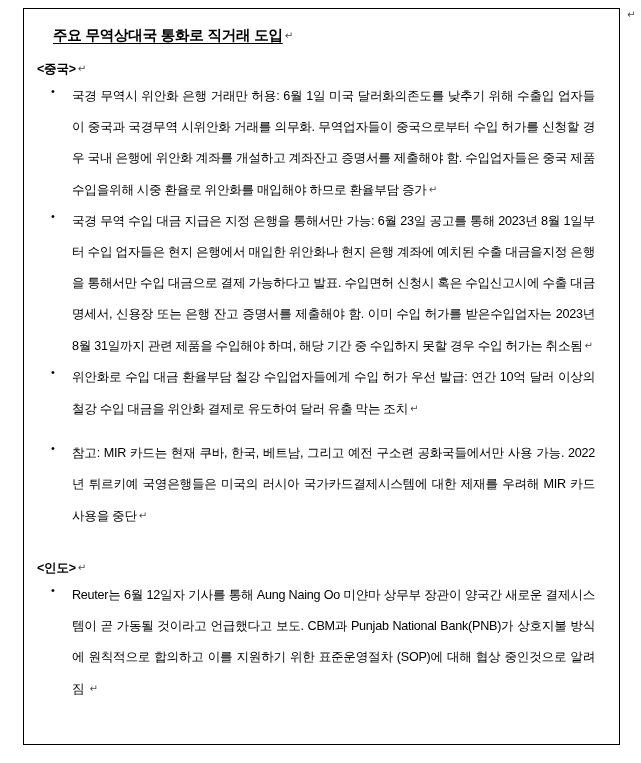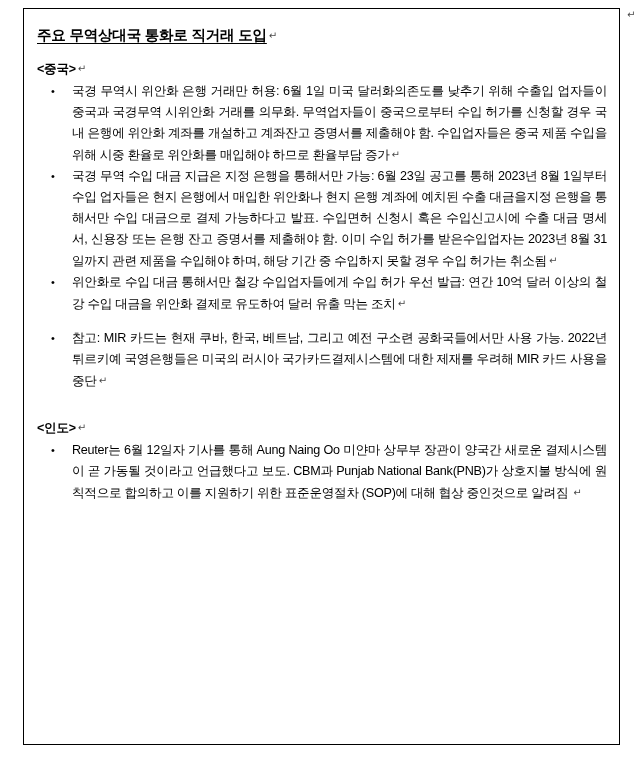--- a/index.html
+++ b/index.html
@@ -47,21 +47,21 @@
     height: 737px;
     border: 1px solid #000000;
     box-sizing: border-box;
     padding: 16px 12px 0 13px;
   }
 
   .doc-title {
     font-size: 14.5px;
     font-weight: bold;
     line-height: 20px;
-    margin: 0 0 6px 0;
+    margin: 0 0 6px 16px;
     letter-spacing: -0.2px;
   }
   .doc-title .title-text {
     text-decoration: underline;
     text-underline-offset: 3px;
   }
 
   .section {
     margin: 0;
   }
@@ -78,23 +78,23 @@
   }
 
   ul.bullets {
     list-style: none;
     margin: 0;
     padding: 0;
   }
   ul.bullets > li {
     position: relative;
     padding-left: 35px;
-    margin: 0 0 0 0;
+    margin: 0 12px 0 0;
     font-size: 12.6px;
-    line-height: 21px;
+    line-height: 31px;
     text-align: justify;
     text-justify: inter-character;
     letter-spacing: -0.25px;
     word-spacing: -0.2px;
   }
   ul.bullets > li::before {
     content: "\2022";
     position: absolute;
     left: 14px;
     top: 0;
@@ -116,21 +116,21 @@
     <span class="title-text">주요 무역상대국 통화로 직거래 도입</span><span class="pilcrow">↵</span>
   </h1>
 
   <div class="section">
     <div class="section-heading">
       <span>&lt;중국&gt;</span><span class="pilcrow">↵</span>
     </div>
     <ul class="bullets">
       <li><span>국경 무역시 위안화 은행 거래만 허용: 6월 1일 미국 달러화의존도를 낮추기 위해 수출입 업자들이 중국과 국경무역 시위안화 거래를 의무화. 무역업자들이 중국으로부터 수입 허가를 신청할 경우 국내 은행에 위안화 계좌를 개설하고 계좌잔고 증명서를 제출해야 함. 수입업자들은 중국 제품 수입을위해 시중 환율로 위안화를 매입해야 하므로 환율부담 증가</span><span class="pilcrow">↵</span></li>
       <li><span>국경 무역 수입 대금 지급은 지정 은행을 통해서만 가능: 6월 23일 공고를 통해 2023년 8월 1일부터 수입 업자들은 현지 은행에서 매입한 위안화나 현지 은행 계좌에 예치된 수출 대금을지정 은행을 통해서만 수입 대금으로 결제 가능하다고 발표. 수입면허 신청시 혹은 수입신고시에 수출 대금 명세서, 신용장 또는 은행 잔고 증명서를 제출해야 함. 이미 수입 허가를 받은수입업자는 2023년 8월 31일까지 관련 제품을 수입해야 하며, 해당 기간 중 수입하지 못할 경우 수입 허가는 취소됨</span><span class="pilcrow">↵</span></li>
-      <li><span>위안화로 수입 대금 통해서만 철강 수입업자들에게 수입 허가 우선 발급: 연간 10억 달러 이상의 철강 수입 대금을 위안화 결제로 유도하여 달러 유출 막는 조치</span><span class="pilcrow">↵</span></li>
+      <li><span>위안화로 수입 대금 환율부담 철강 수입업자들에게 수입 허가 우선 발급: 연간 10억 달러 이상의 철강 수입 대금을 위안화 결제로 유도하여 달러 유출 막는 조치</span><span class="pilcrow">↵</span></li>
     </ul>
   </div>
 
   <div class="section-spacer"></div>
 
   <div class="section">
     <ul class="bullets">
       <li><span>참고: MIR 카드는 현재 쿠바, 한국, 베트남, 그리고 예전 구소련 공화국들에서만 사용 가능. 2022년 튀르키예 국영은행들은 미국의 러시아 국가카드결제시스템에 대한 제재를 우려해 MIR 카드 사용을 중단</span><span class="pilcrow">↵</span></li>
     </ul>
   </div>

